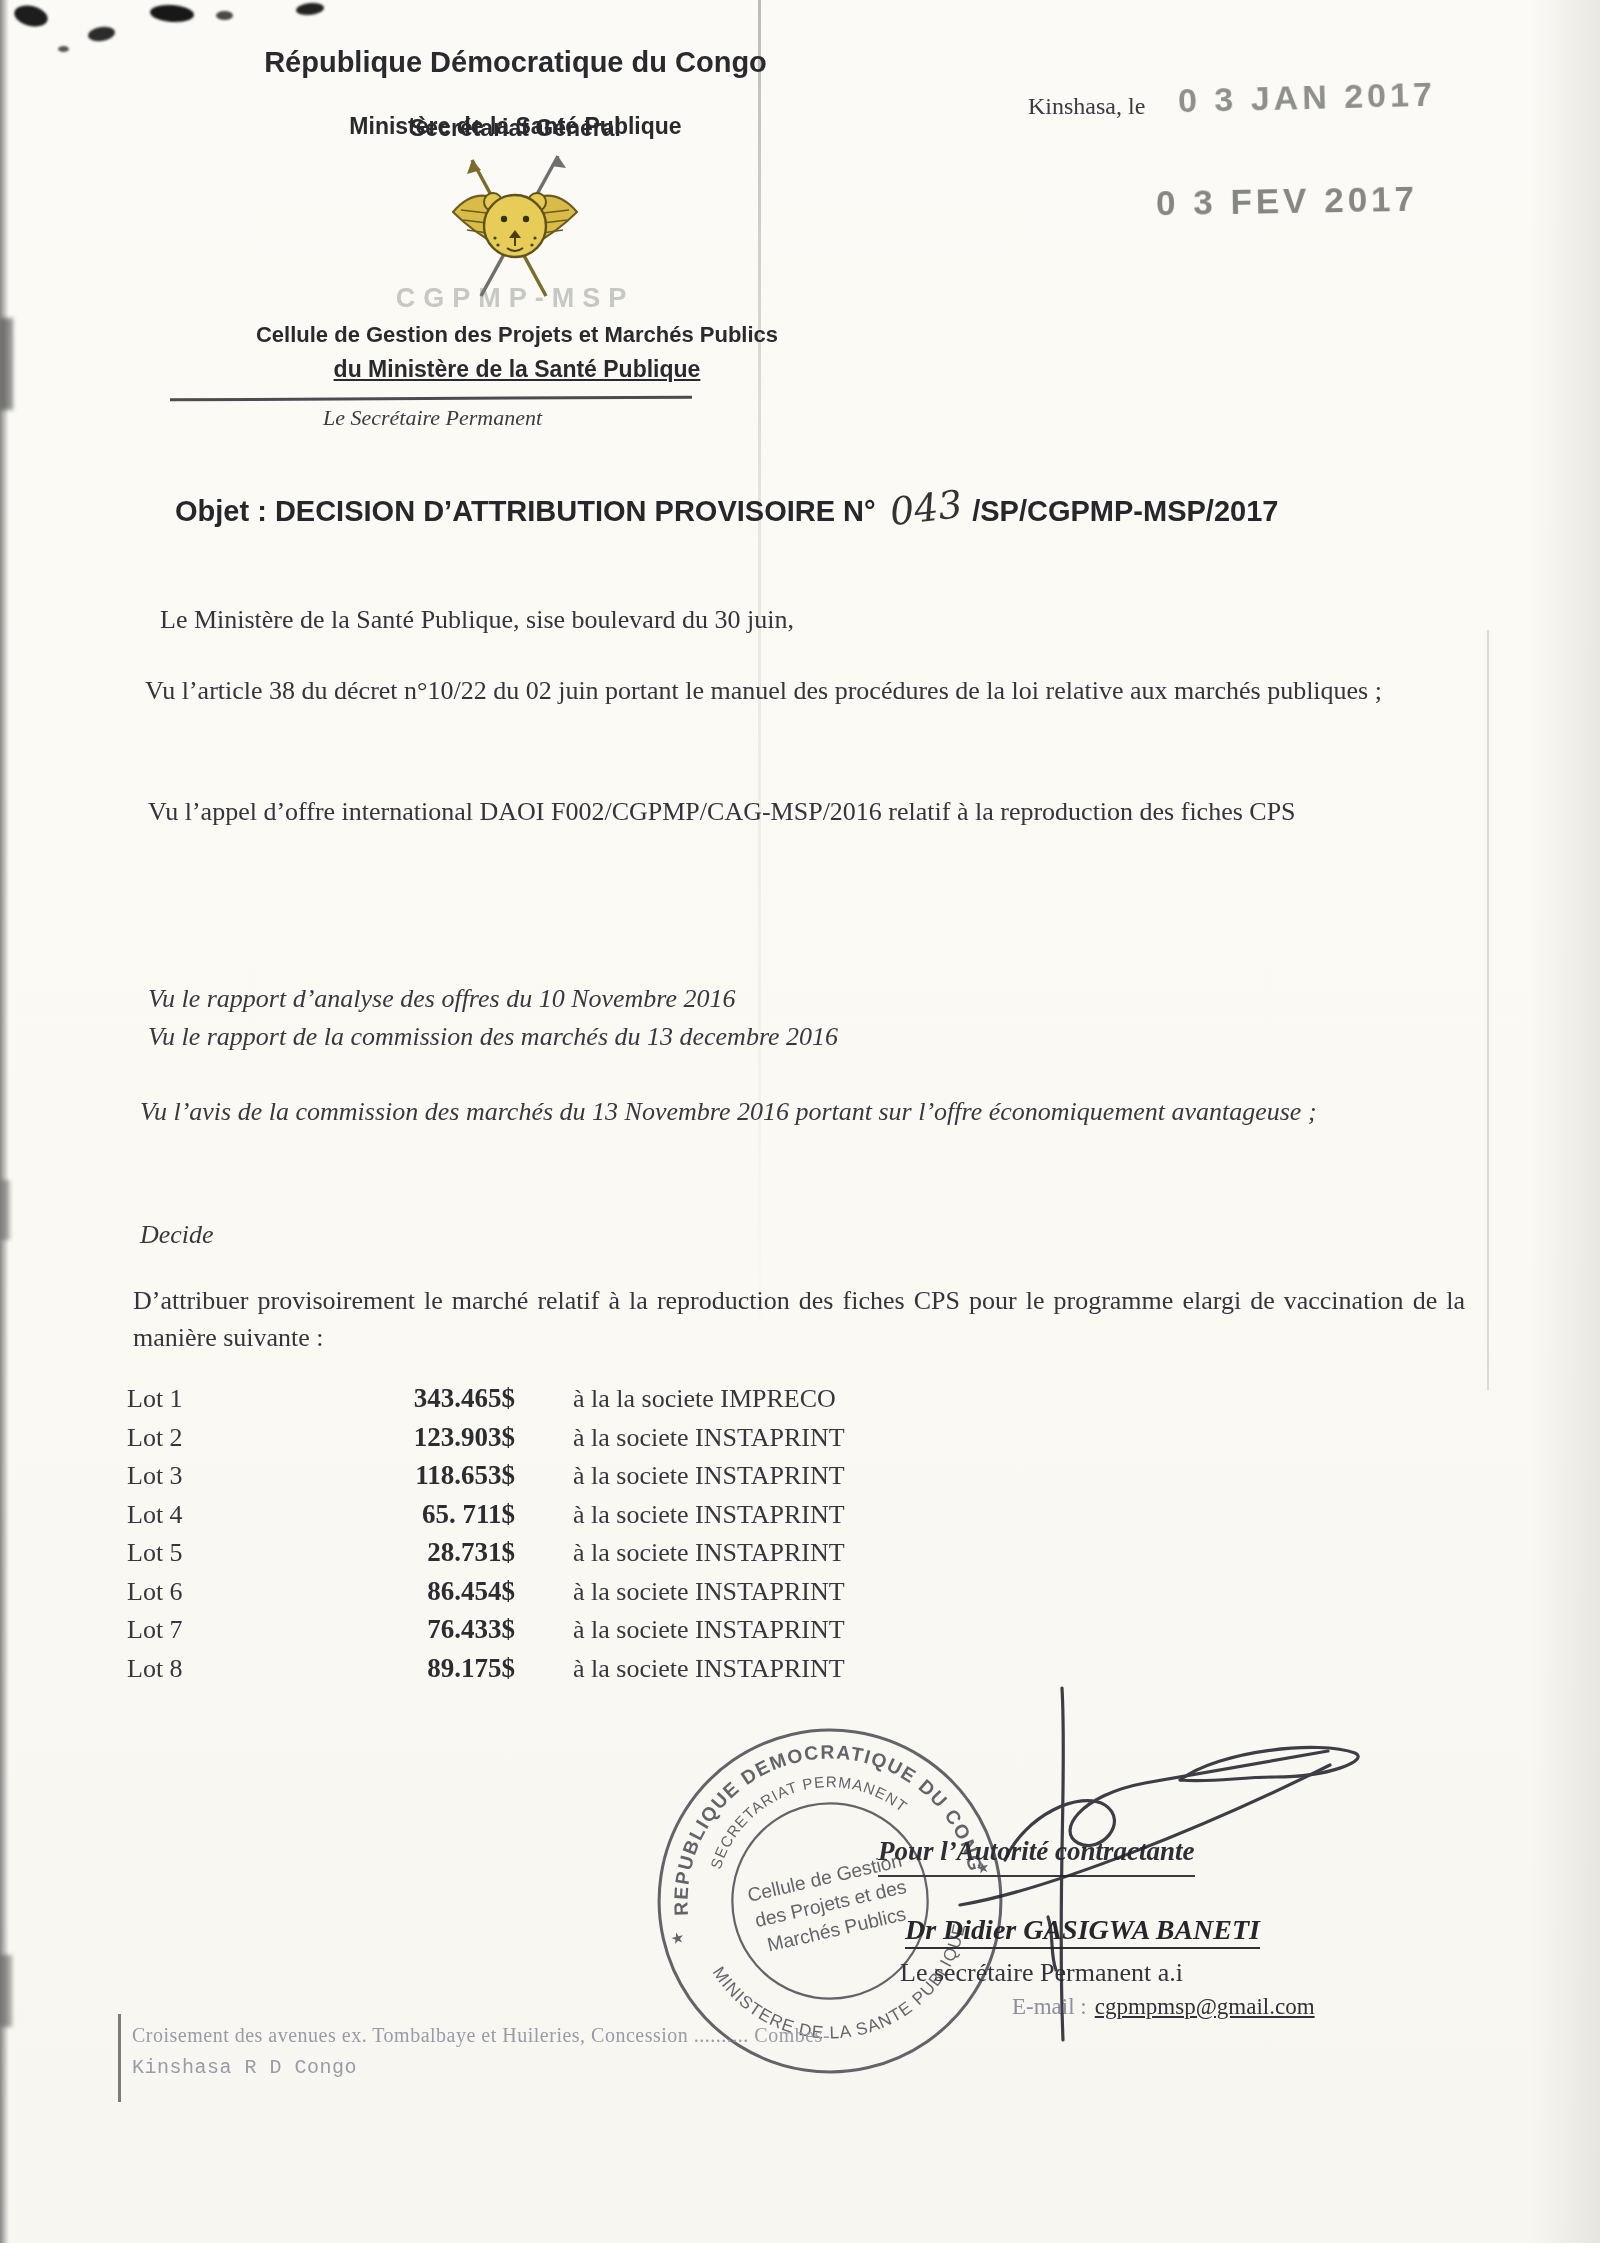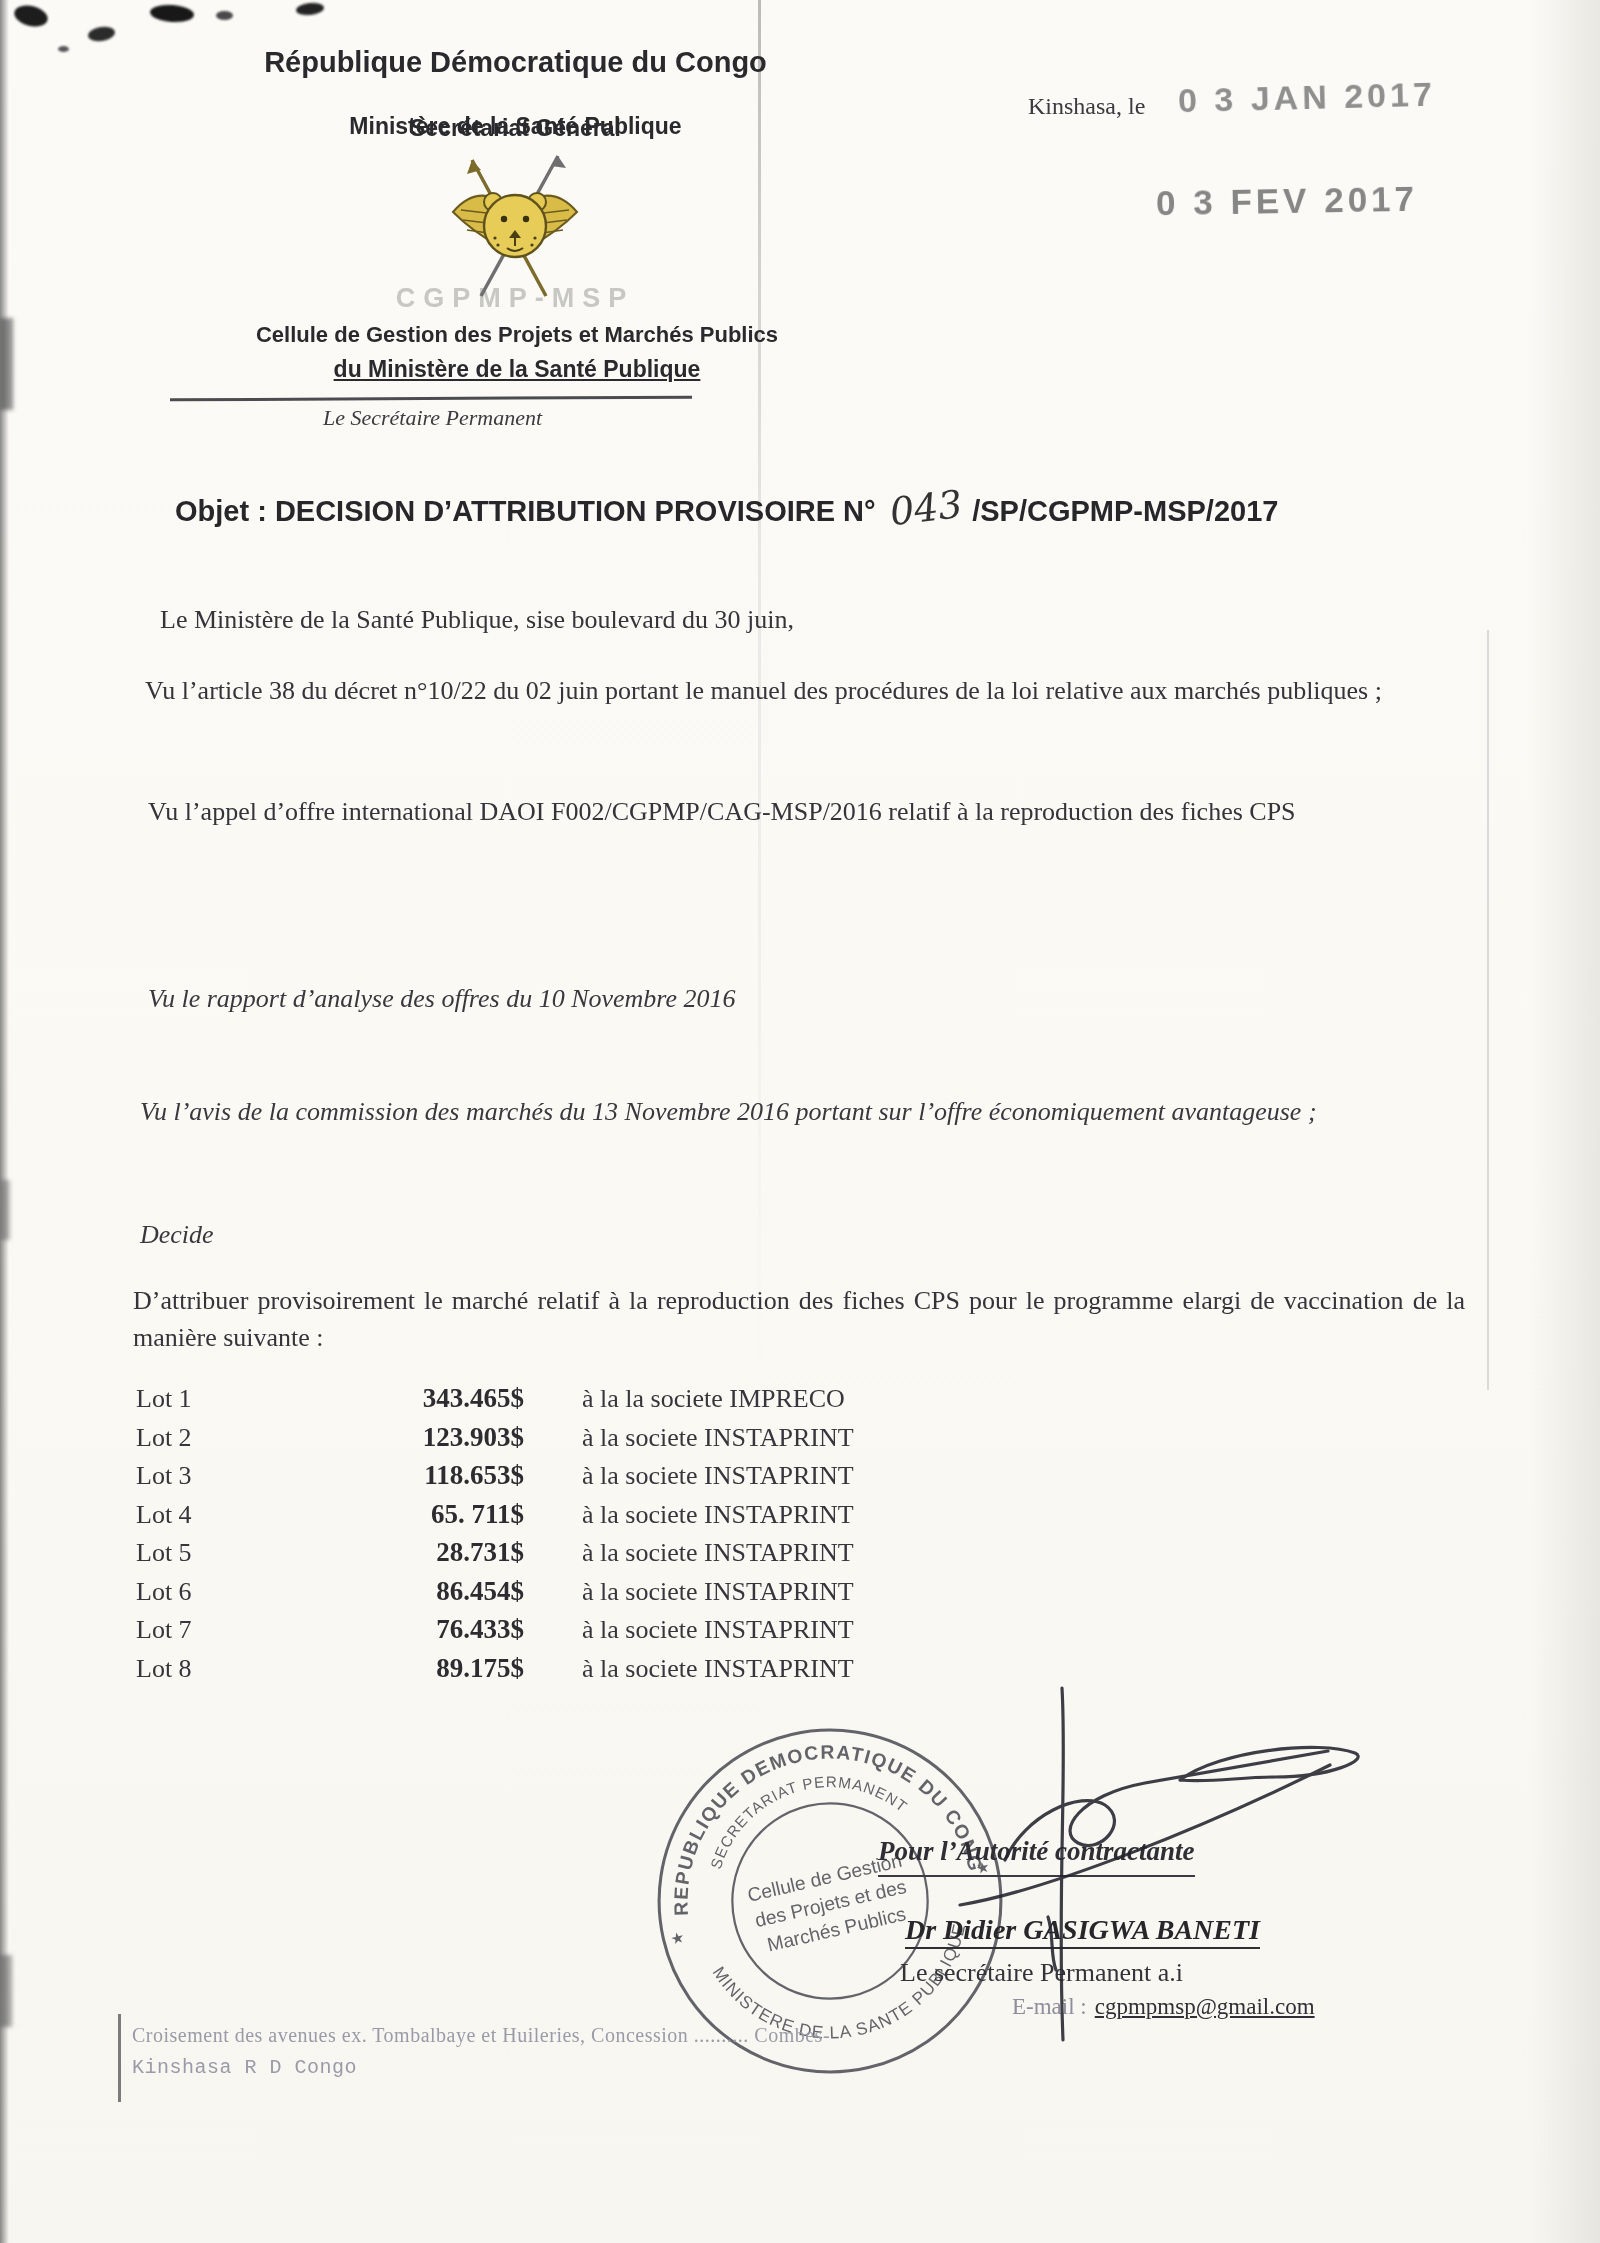--- a/index.html
+++ b/index.html
@@ -73,21 +73,21 @@
   .p1 { left:160px; top:602px;  width:1200px; }
   .p2 { left:145px; top:673px;  width:1322px; }
   .p3 { left:148px; top:794px;  width:1312px; }
   .p4 { left:148px; top:913px;  width:1200px; }
   .p5 { left:148px; top:980px;  width:1250px; line-height:1.48; }
   .p6 { left:140px; top:1094px; width:1328px; }
   .p7 { left:140px; top:1217px; width:400px; }
   .p8 { left:133px; top:1283px; width:1332px; }
 
   
-  .lots { position:absolute; left:136px; top:1383px; z-index:3; }
+  .lots { position:absolute; left:127px; top:1383px; z-index:3; }
   .lot-row { display:flex; align-items:baseline; height:38.5px; }
   .lot-label { width:118px; font-size:26px; color:#36363c; }
   .lot-amount { width:270px; text-align:right; font-weight:bold; font-size:27px; color:#2c2c31; }
   .lot-recipient { margin-left:58px; font-size:26px; color:#36363c; }
 
   
   .round-stamp { position:absolute; left:652px; top:1723px; width:356px; height:356px; z-index:2;
     opacity:.78; transform:rotate(-13deg); }
   .round-stamp text { fill:#3a3a44; font-family:"Liberation Sans", sans-serif; }
 
@@ -173,20 +173,21 @@
 
   <div class="subject">
     <span>Objet : DECISION D’ATTRIBUTION PROVISOIRE N°</span><span class="handwritten">043</span><span>/SP/CGPMP-MSP/2017</span>
   </div>
 
   <div class="para p1">Le Ministère  de la Santé Publique, sise boulevard du 30 juin,</div>
   <div class="para p2 just">Vu l’article 38 du décret n°10/22 du 02 juin portant le manuel des procédures de la loi relative aux marchés publiques ;</div>
   <div class="para p3 just">Vu l’appel d’offre international DAOI F002/CGPMP/CAG-MSP/2016 relatif à la reproduction des fiches CPS</div>
   <div class="para p5 ital">
     <div>Vu le rapport d’analyse des offres du 10 Novembre 2016</div>
+    <div>Vu le rapport de la commission des marchés du 13 decembre 2016</div>
   </div>
   <div class="para p6 ital just">Vu l’avis de la commission des marchés  du 13 Novembre  2016 portant sur l’offre économiquement avantageuse ;</div>
   <div class="para p8 just">D’attribuer provisoirement le marché relatif à la reproduction des fiches CPS pour le programme elargi de vaccination de la manière suivante :</div>
   <div class="para p7 ital">Decide</div>
 
   <div class="lots">
     <div class="lot-row">
       <span class="lot-label">Lot 1</span>
       <span class="lot-amount">343.465$</span>
       <span class="lot-recipient">à la  la societe IMPRECO</span>

